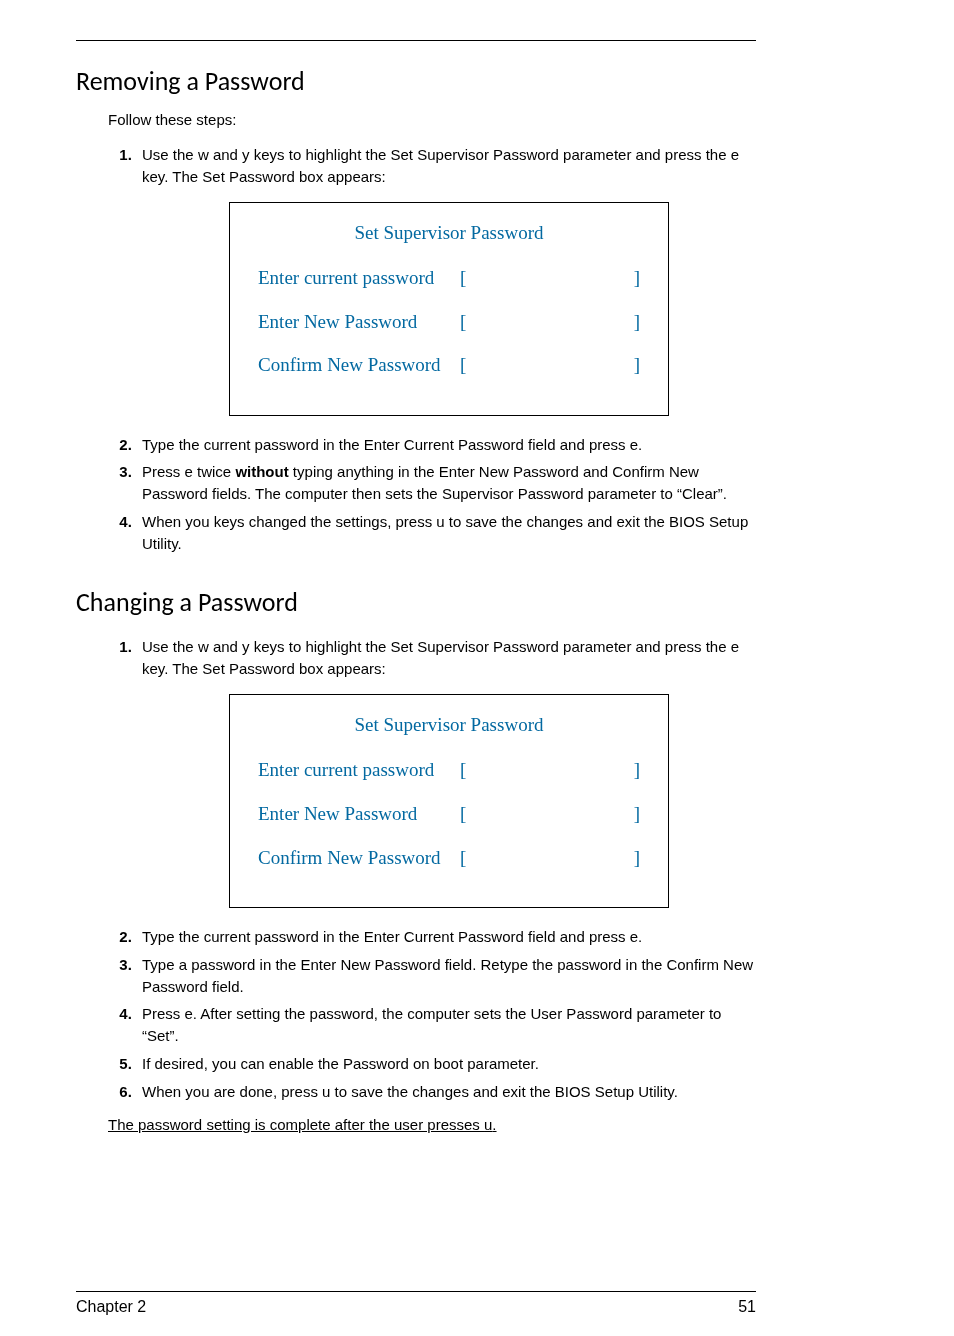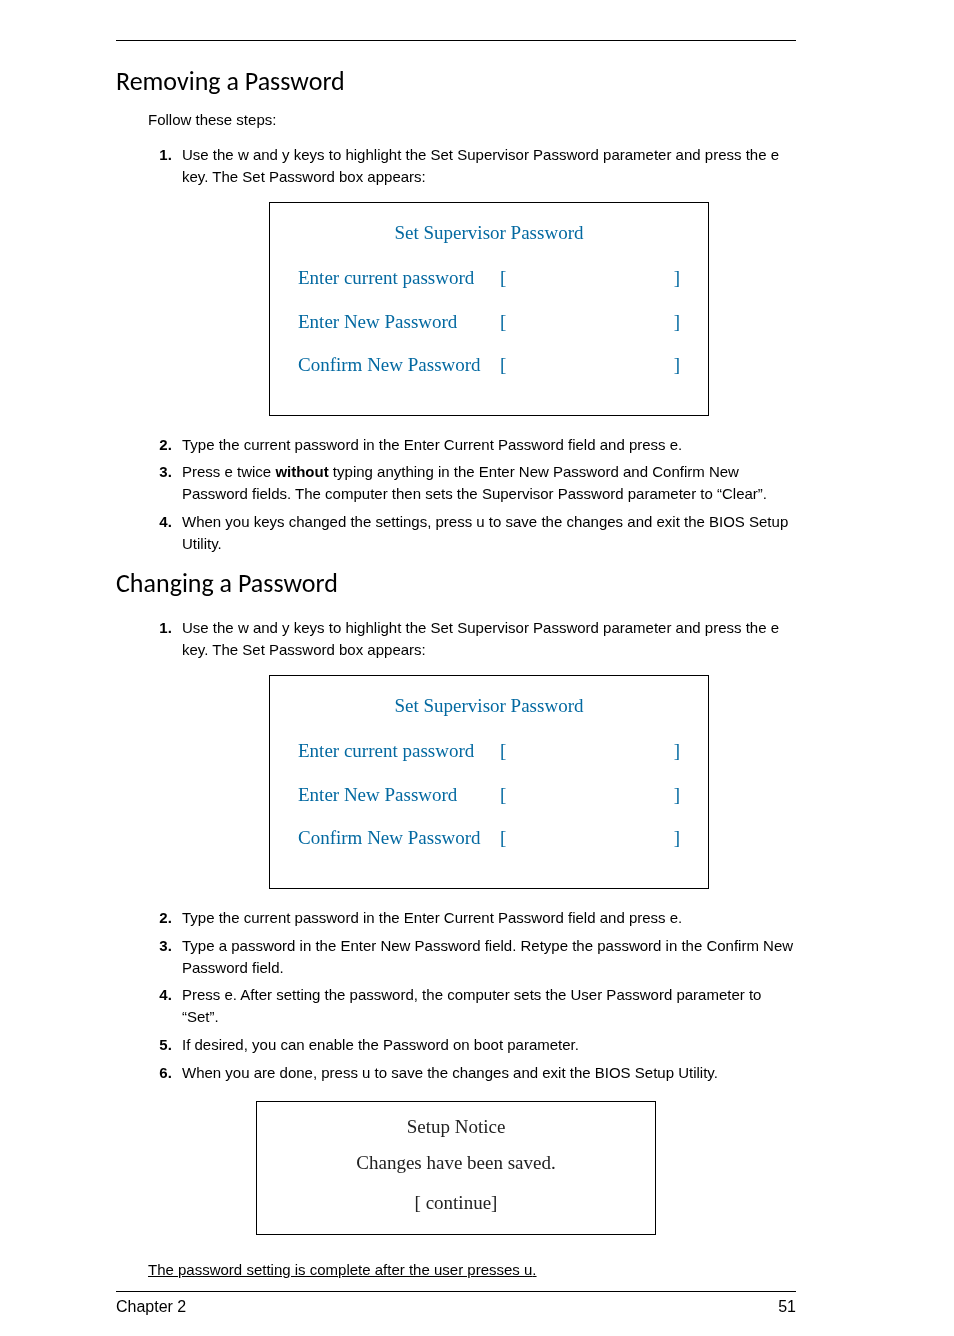--- a/index.html
+++ b/index.html
@@ -11,21 +11,20 @@
     font-size: 15px;
   }
   .page {
     width: 866px;
     height: 1336px;
     box-sizing: border-box;
     padding: 40px 110px 20px 76px;
     position: relative;
     display: flex;
     flex-direction: column;
-    margin-left: 40px;
   }
   .top-rule {
     border: none;
     border-top: 1.5px solid #000;
     margin: 0 0 24px 0;
   }
   h2 {
     font-family: "Segoe UI", "Calibri", "Trebuchet MS", Arial, sans-serif;
     font-weight: normal;
     font-size: 26px;
@@ -210,25 +209,20 @@
     </li>
 
     <li>If desired, you can enable the Password on boot parameter.</li>
 
     <li>
       <span>When you are done, press </span><span>u</span><span> to save the changes and exit the BIOS Setup Utility.</span>
     </li>
   </ol>
 
 
-  <div class="notice-dialog">
-    <div class="notice-title">Setup Notice</div>
-    <div class="notice-msg">Changes have been saved.</div>
-    <div class="notice-btn">[ continue]</div>
-  </div>
 
   <p class="para" style="margin-top:6px;text-decoration:underline;">
     <span>The password setting is complete after the user presses </span><span>u</span><span>.</span>
   </p>
 
   <div class="footer">
     <hr class="bottom-rule">
     <div class="footer-row">
       <span>Chapter 2</span>
       <span>51</span>

